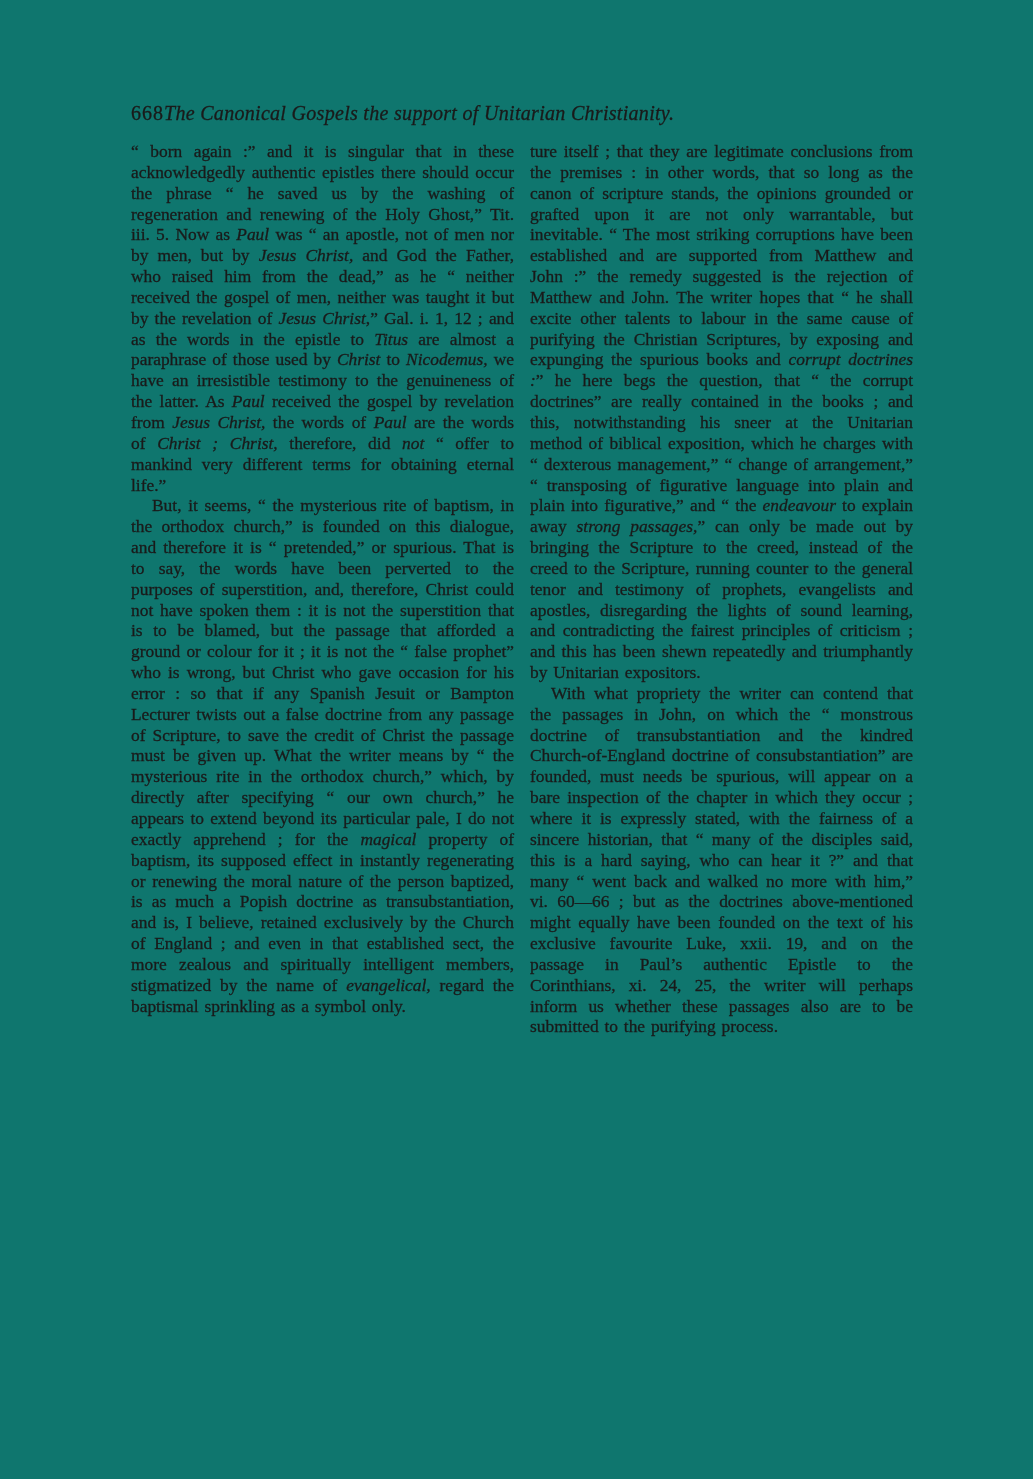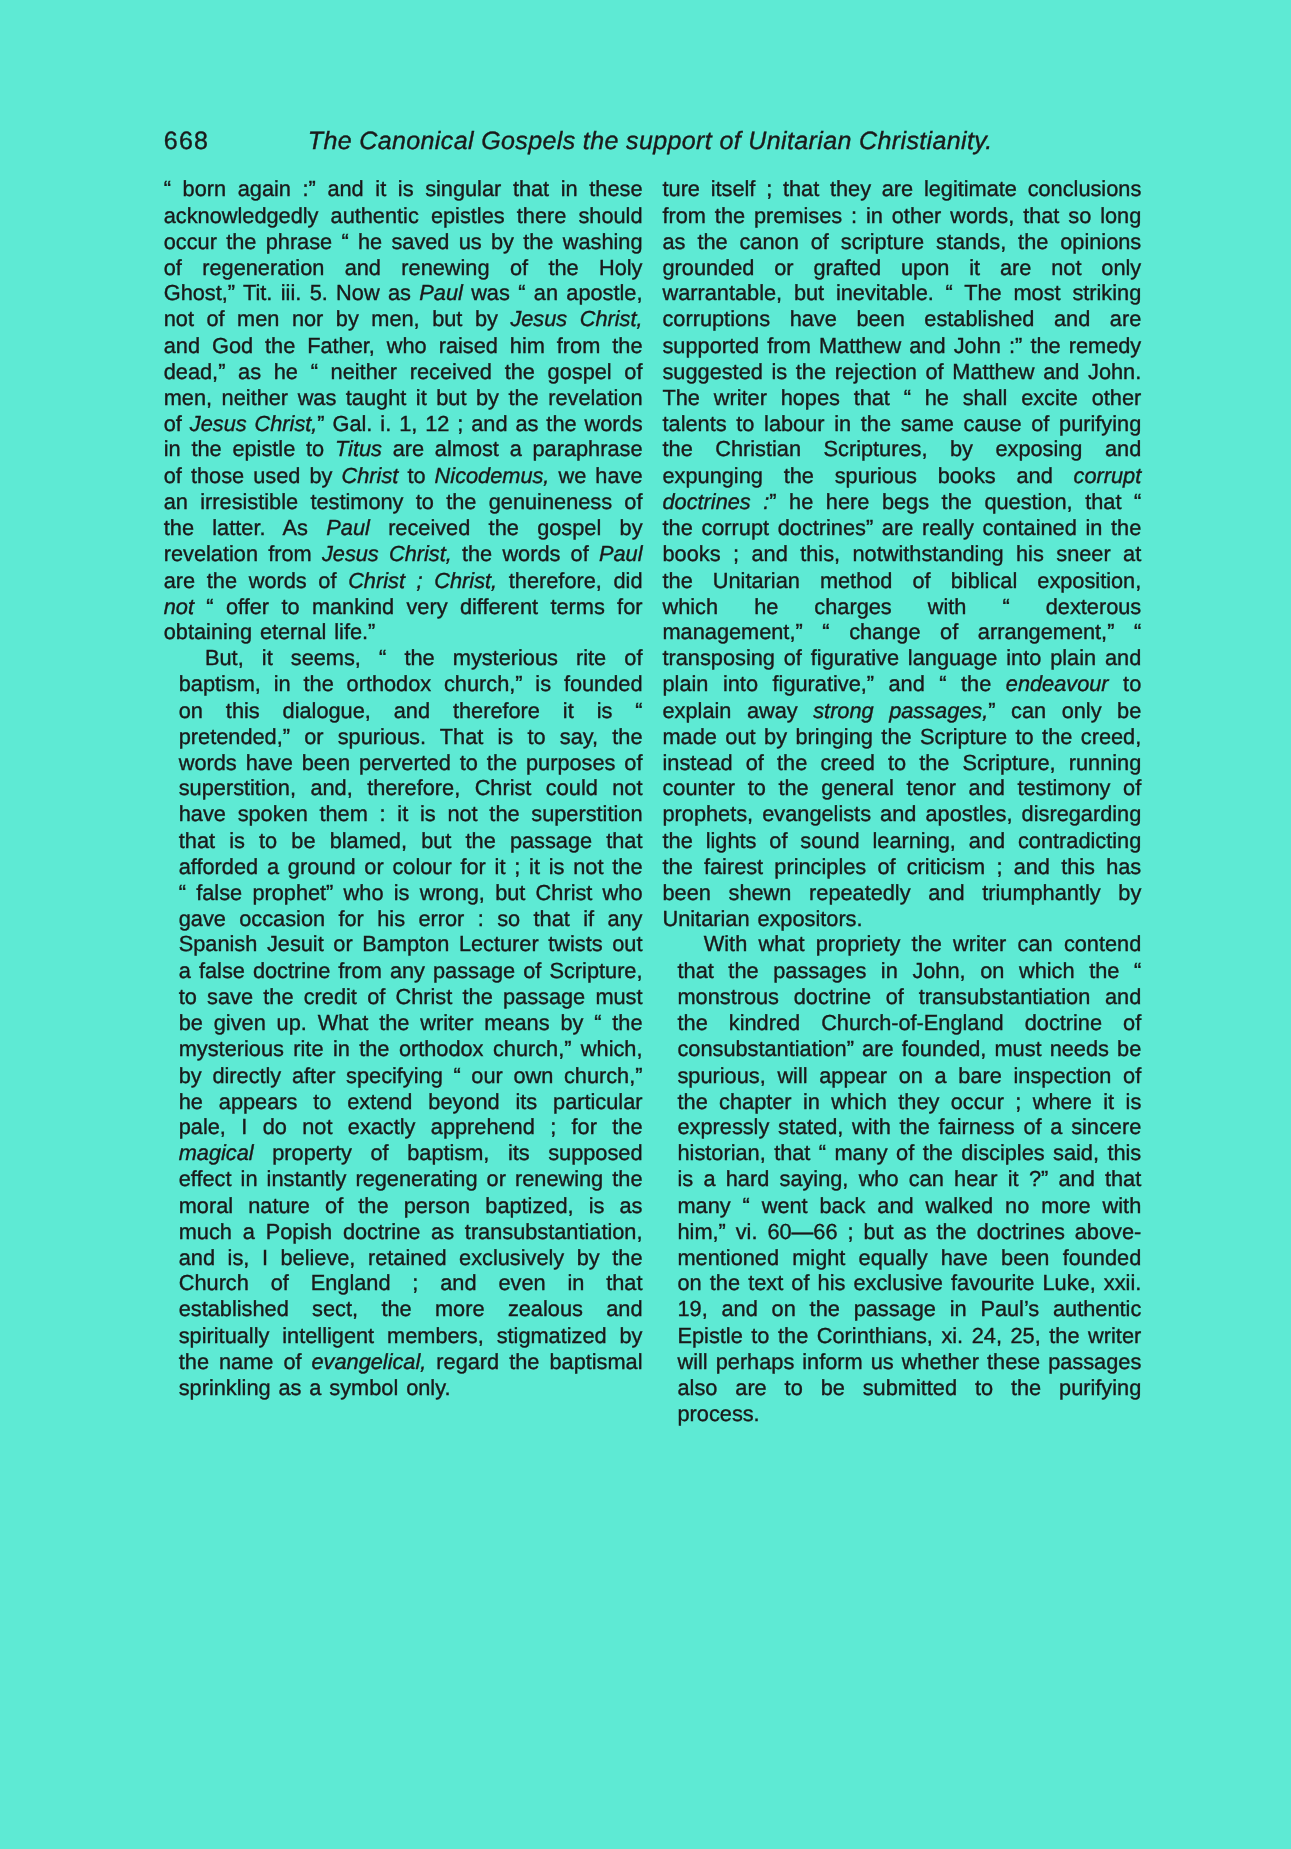--- a/index.html
+++ b/index.html
@@ -9,40 +9,40 @@
   }
   body {
     width: 1033px;
     height: 1479px;
     position: relative;
     overflow: hidden;
   }
   .page {
     position: absolute;
     inset: 0;
-    background: #5eead4;
-    font-family: Liberation Sans, sans-serif;
+    background: #0f766e;
+    font-family: Liberation Serif, serif;
     color: #1a1a1a;
     -webkit-text-stroke: 0.3px #1a1a1a;
   }
   .page-header {
     position: absolute;
     left: 131px;
     top: 102px;
     width: 782px;
     display: flex;
     align-items: baseline;
   }
   .page-number {
     font-size: 20px;
     letter-spacing: 1px;
   }
   .running-title {
     flex: 1;
-    text-align: center;
+    text-align: left;
     font-style: italic;
     font-size: 20px;
     letter-spacing: 0.3px;
     padding-right: 40px;
   }
   .text-columns {
     position: absolute;
     left: 131px;
     top: 141px;
     width: 782px;
@@ -55,21 +55,20 @@
     font-size: 17.4px;
     line-height: 20.85px;
     word-spacing: 1.5px;
   }
   .col p {
     margin: 0;
     padding: 0;
   }
   .col p.indent {
     text-indent: 21px;
-    margin-left: 12px;
   }
   .col i {
     font-style: italic;
   }
 </style>
 </head>
 <body>
 
 <div class="page">
   <div class="page-header">

